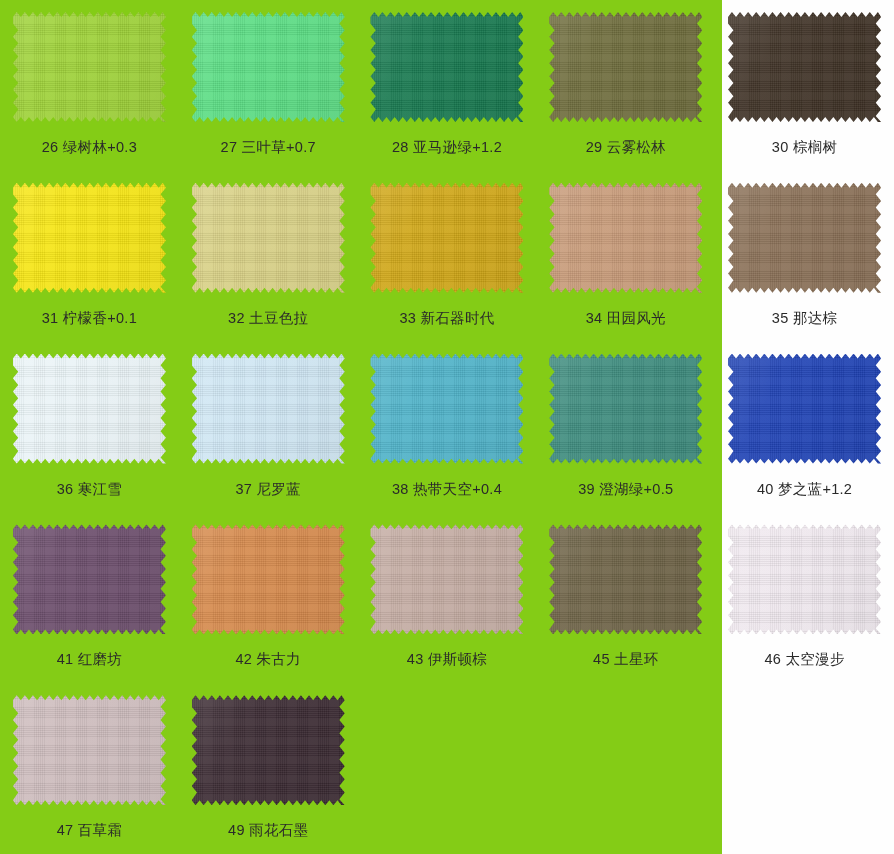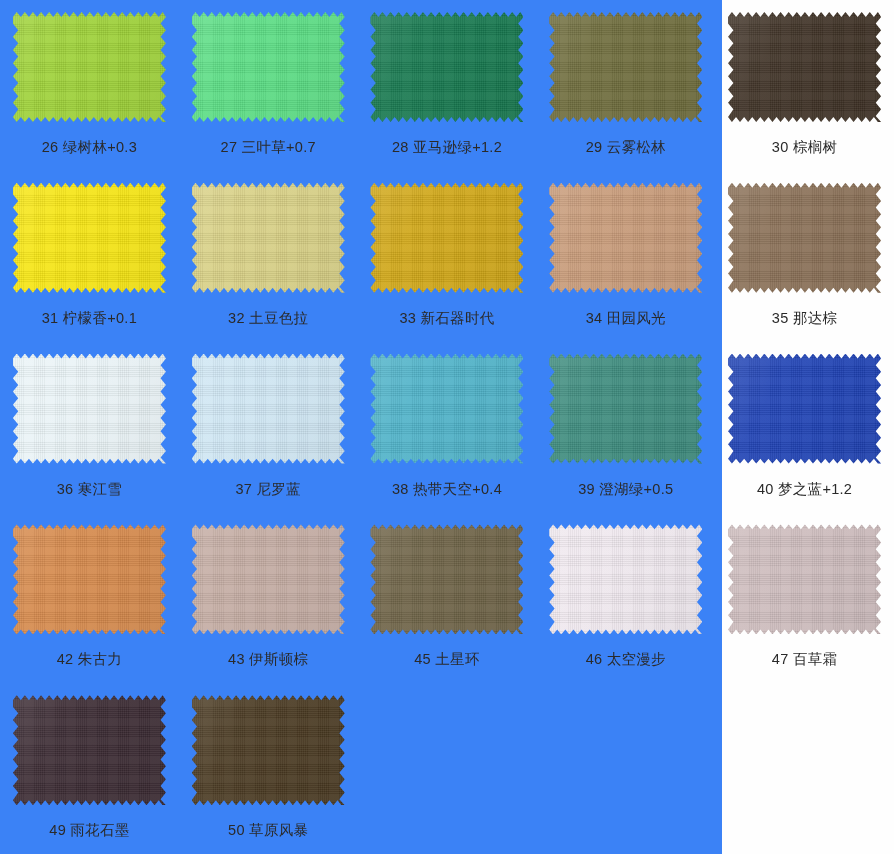--- a/index.html
+++ b/index.html
@@ -12,21 +12,21 @@
     height: 854px;
     background: #ffffff;
     font-family: "Liberation Sans", "DejaVu Sans", sans-serif;
     overflow: hidden;
   }
 
   .chart {
     position: relative;
     width: 722px;
     height: 854px;
-    background: #3b82f6;
+    background: #84cc16;
     box-sizing: border-box;
   }
 
   .grid {
     display: grid;
     grid-template-columns: repeat(5, 178.8px);
     grid-template-rows: repeat(5, 170.8px);
     width: 894px;
     height: 854px;
   }
@@ -268,20 +268,29 @@
         <div class="swatch-wrap">
           <div class="swatch zig" style="background: rgb(31, 66, 180);">
             <div class="weave"></div>
             <div class="sheen"></div>
           </div>
         </div>
         <div class="caption">40 梦之蓝+1.2</div>
       </div>
       <div class="cell">
         <div class="swatch-wrap">
+          <div class="swatch zig" style="background: rgb(107, 77, 107);">
+            <div class="weave"></div>
+            <div class="sheen"></div>
+          </div>
+        </div>
+        <div class="caption">41 红磨坊</div>
+      </div>
+      <div class="cell">
+        <div class="swatch-wrap">
           <div class="swatch zig" style="background: rgb(213, 137, 76);">
             <div class="weave"></div>
             <div class="sheen"></div>
           </div>
         </div>
         <div class="caption">42 朱古力</div>
       </div>
       <div class="cell">
         <div class="swatch-wrap">
           <div class="swatch zig" style="background: rgb(196, 172, 163);">
@@ -319,24 +328,15 @@
         <div class="caption">47 百草霜</div>
       </div>
       <div class="cell">
         <div class="swatch-wrap">
           <div class="swatch zig" style="background: rgb(59, 43, 51);">
             <div class="weave"></div>
             <div class="sheen"></div>
           </div>
         </div>
         <div class="caption">49 雨花石墨</div>
-      </div>
-      <div class="cell">
-        <div class="swatch-wrap">
-          <div class="swatch zig" style="background: rgb(74, 58, 34);">
-            <div class="weave"></div>
-            <div class="sheen"></div>
-          </div>
-        </div>
-        <div class="caption">50 草原风暴</div>
       </div>
     </div>
 </div>
 
 </body></html>

